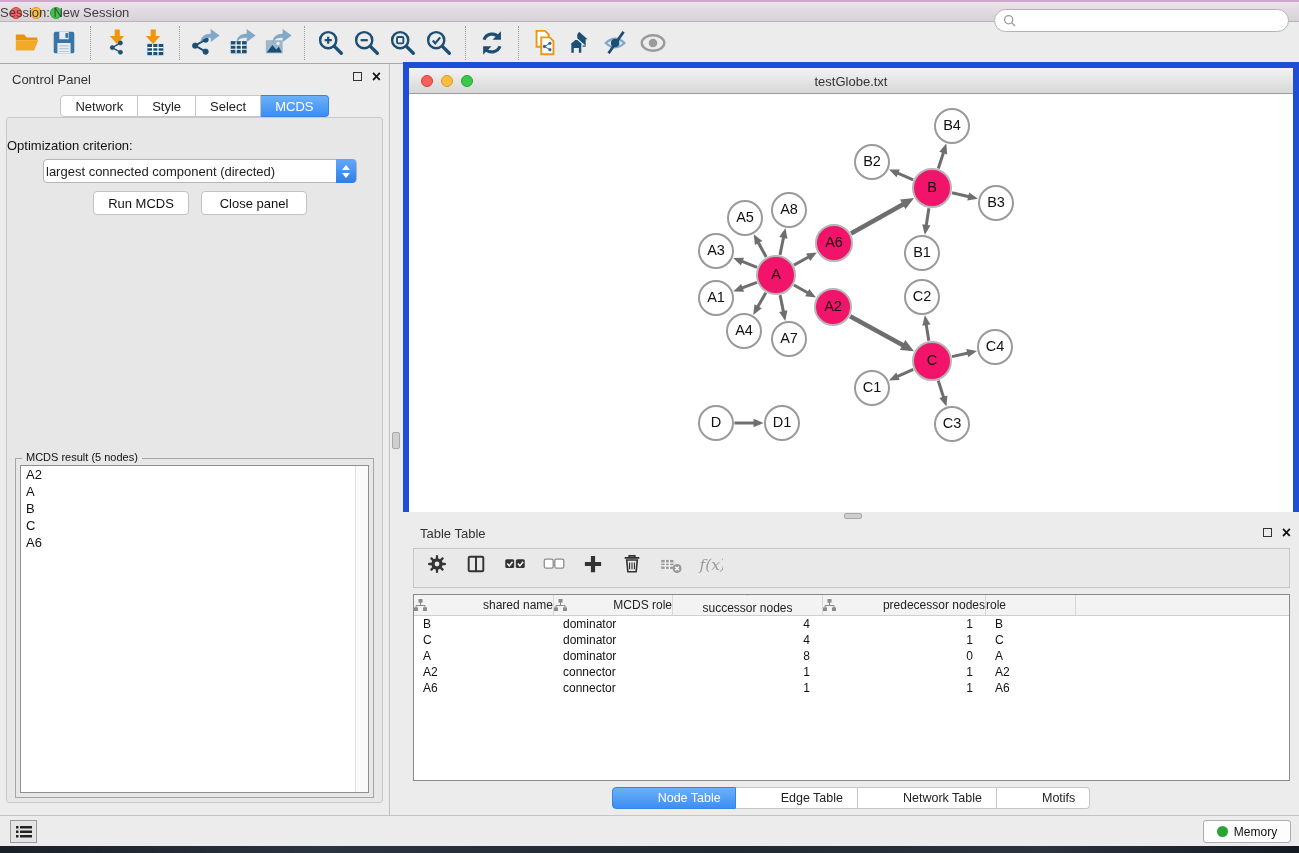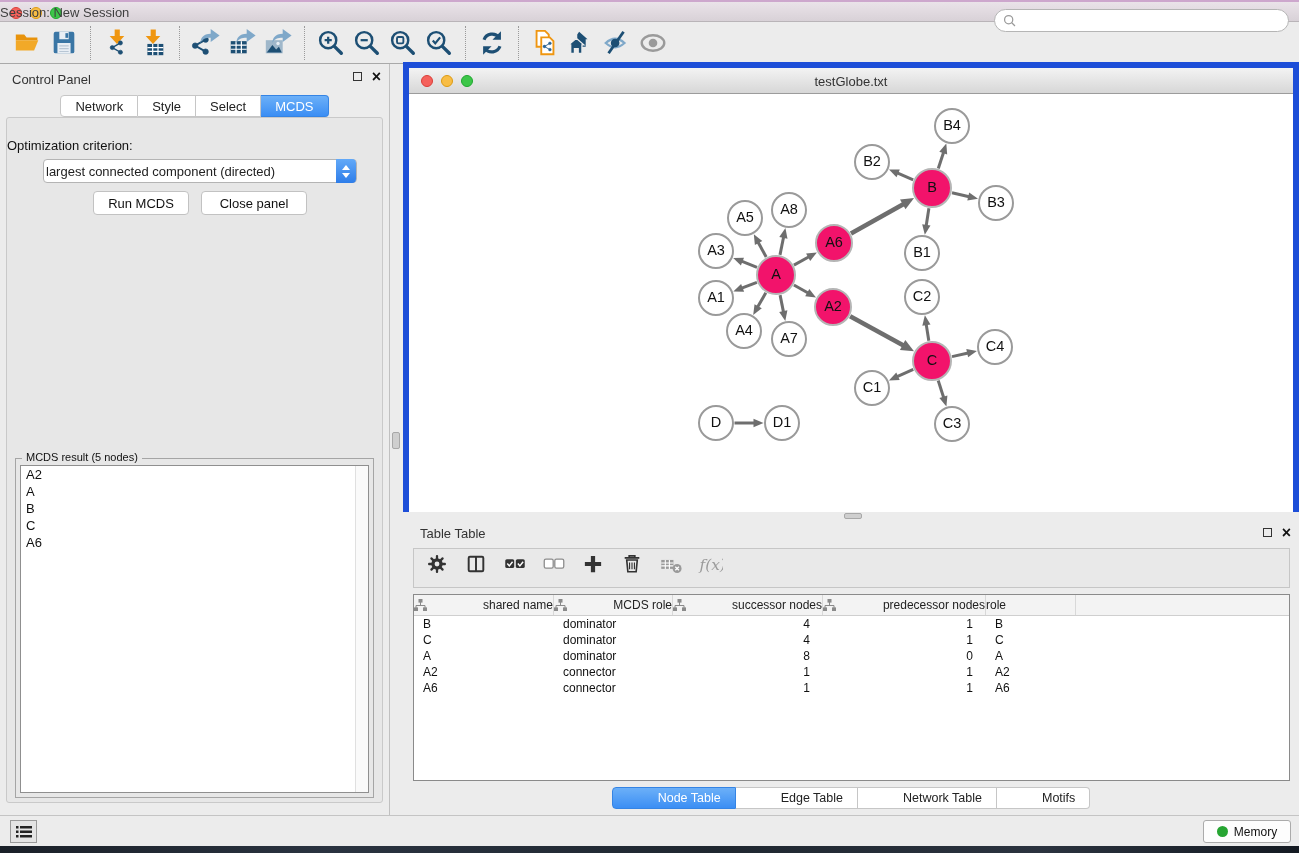--- a/index.html
+++ b/index.html
@@ -596,21 +596,21 @@
           <svg width="13" height="12" viewBox="0 0 13 12">
             <path d="M6.5 3v3 M2 9V6.5h9V9" stroke="#8a8a8a" fill="none"></path>
             <g fill="#8a8a8a">
               <rect x="4.5" y="0" width="4" height="3.6"></rect>
               <rect x="0" y="8.4" width="4" height="3.6"></rect>
               <rect x="9" y="8.4" width="4" height="3.6"></rect>
             </g>
           </svg>
           <span>MCDS role</span>
         </div>
-        <div class="th" style="width: 150px;">
+        <div class="th" style="width: 150px; flex-direction: column;">
           <svg width="13" height="12" viewBox="0 0 13 12">
             <path d="M6.5 3v3 M2 9V6.5h9V9" stroke="#8a8a8a" fill="none"></path>
             <g fill="#8a8a8a">
               <rect x="4.5" y="0" width="4" height="3.6"></rect>
               <rect x="0" y="8.4" width="4" height="3.6"></rect>
               <rect x="9" y="8.4" width="4" height="3.6"></rect>
             </g>
           </svg>
           <span>successor nodes</span>
         </div>

